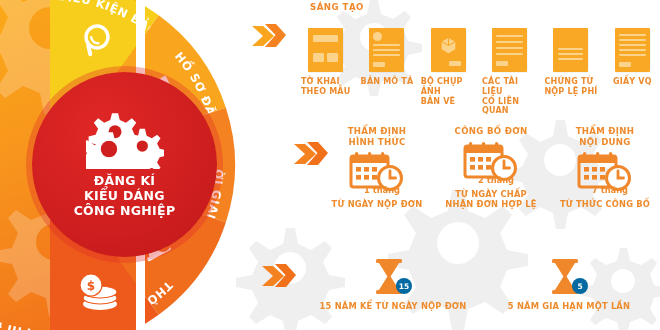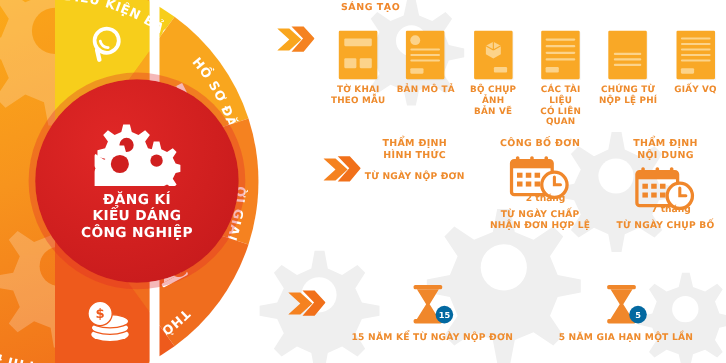--- a/index.html
+++ b/index.html
@@ -59,21 +59,21 @@
   .doc-item{width:56px;display:flex;flex-direction:column;align-items:center;}
   .doc-card{
     width:35px;height:44px;background:#F9A826;border-radius:1px;
     position:relative;overflow:hidden;box-shadow:1px 1px 0 rgba(0,0,0,.04);
   }
   .doc-card .ln{position:absolute;background:#FCD38A;height:2px;border-radius:1px;}
   .doc-card .blk{position:absolute;background:#FCD38A;border-radius:1px;}
   .doc-card .avatar{position:absolute;width:9px;height:9px;border-radius:50%;background:#FCD38A;}
   .doc-card .cube{position:absolute;width:17px;height:17px;}
   .doc-label{
-    margin-top:5px;text-align:center;color:#EE8B2D;font-size:8px;font-weight:bold;
+    margin-top:5px;color:#EE8B2D;font-size:8px;font-weight:bold;
     line-height:1.22;letter-spacing:.2px;white-space:pre-line;
   }
 
   
   .row2{position:absolute;left:72px;top:126px;width:338px;display:flex;gap:4px;}
   .cal-item{width:110px;display:flex;flex-direction:column;align-items:center;}
   .cal-title{
     color:#EE8B2D;font-size:8.6px;font-weight:bold;line-height:1.25;text-align:center;
     white-space:pre-line;letter-spacing:.3px;margin-bottom:3px;
   }
@@ -309,20 +309,40 @@
 
     <svg class="arrow" style="left:44px;top:140px;" viewBox="0 0 34 28">
       <path d="M0 4 L11 4 L22 14 L11 24 L0 24 L11 14 Z" fill="#F58220"></path>
       <path d="M13 2 L24 2 L34 13 L24 25 L13 25 L23.5 13 Z" fill="#F1701A"></path>
     </svg>
 
     <div class="row2">
       <div class="cal-item">
         <div class="cal-title">THẨM ĐỊNH
 HÌNH THỨC</div>
+        <div class="cal-wrap">
+          <svg width="56" height="44" viewBox="0 0 56 44">
+            <rect x="6" y="2" width="3.2" height="7" rx="1.5" fill="#F0872B"></rect>
+            <rect x="19" y="2" width="3.2" height="7" rx="1.5" fill="#F0872B"></rect>
+            <rect x="32" y="2" width="3.2" height="7" rx="1.5" fill="#F0872B"></rect>
+            <rect x="2" y="6" width="37" height="31" rx="2.5" fill="none" stroke="#F0872B" stroke-width="3"></rect>
+            <rect x="2" y="6" width="37" height="7" fill="#F0872B"></rect>
+            <g fill="#F0872B">
+              <rect x="7" y="17" width="5" height="4.6"></rect>
+                <rect x="15" y="17" width="5" height="4.6"></rect>
+                <rect x="23" y="17" width="5" height="4.6"></rect>
+              <rect x="7" y="25" width="5" height="4.6"></rect>
+                <rect x="15" y="25" width="5" height="4.6"></rect>
+                <rect x="23" y="25" width="5" height="4.6"></rect>
+            </g>
+            <circle cx="41" cy="28" r="11.5" fill="#fff" stroke="#F0872B" stroke-width="3"></circle>
+            <path d="M41 21 L41 28 L46.5 28" stroke="#F0872B" stroke-width="2.8" fill="none" stroke-linecap="round"></path>
+          </svg>
+          <div class="cal-dur">1 tháng</div>
+        </div>
         <div class="cal-note">TỪ NGÀY NỘP ĐƠN</div>
       </div>
       <div class="cal-item">
         <div class="cal-title">CÔNG BỐ ĐƠN</div>
         <div class="cal-wrap">
           <svg width="56" height="44" viewBox="0 0 56 44">
             <rect x="6" y="2" width="3.2" height="7" rx="1.5" fill="#F0872B"></rect>
             <rect x="19" y="2" width="3.2" height="7" rx="1.5" fill="#F0872B"></rect>
             <rect x="32" y="2" width="3.2" height="7" rx="1.5" fill="#F0872B"></rect>
             <rect x="2" y="6" width="37" height="31" rx="2.5" fill="none" stroke="#F0872B" stroke-width="3"></rect>
@@ -359,21 +379,21 @@
                 <rect x="23" y="17" width="5" height="4.6"></rect>
               <rect x="7" y="25" width="5" height="4.6"></rect>
                 <rect x="15" y="25" width="5" height="4.6"></rect>
                 <rect x="23" y="25" width="5" height="4.6"></rect>
             </g>
             <circle cx="41" cy="28" r="11.5" fill="#fff" stroke="#F0872B" stroke-width="3"></circle>
             <path d="M41 21 L41 28 L46.5 28" stroke="#F0872B" stroke-width="2.8" fill="none" stroke-linecap="round"></path>
           </svg>
           <div class="cal-dur">7 tháng</div>
         </div>
-        <div class="cal-note">TỪ NGÀY CHỤP BỐ</div>
+        <div class="cal-note">TỪ THỨC CÔNG BỐ</div>
       </div>
     </div>
 
     <svg class="arrow" style="left:12px;top:262px;" viewBox="0 0 34 28">
       <path d="M0 4 L11 4 L22 14 L11 24 L0 24 L11 14 Z" fill="#F58220"></path>
       <path d="M13 2 L24 2 L34 13 L24 25 L13 25 L23.5 13 Z" fill="#F1701A"></path>
     </svg>
 
     <div class="row3">
       <div class="hg-item">

